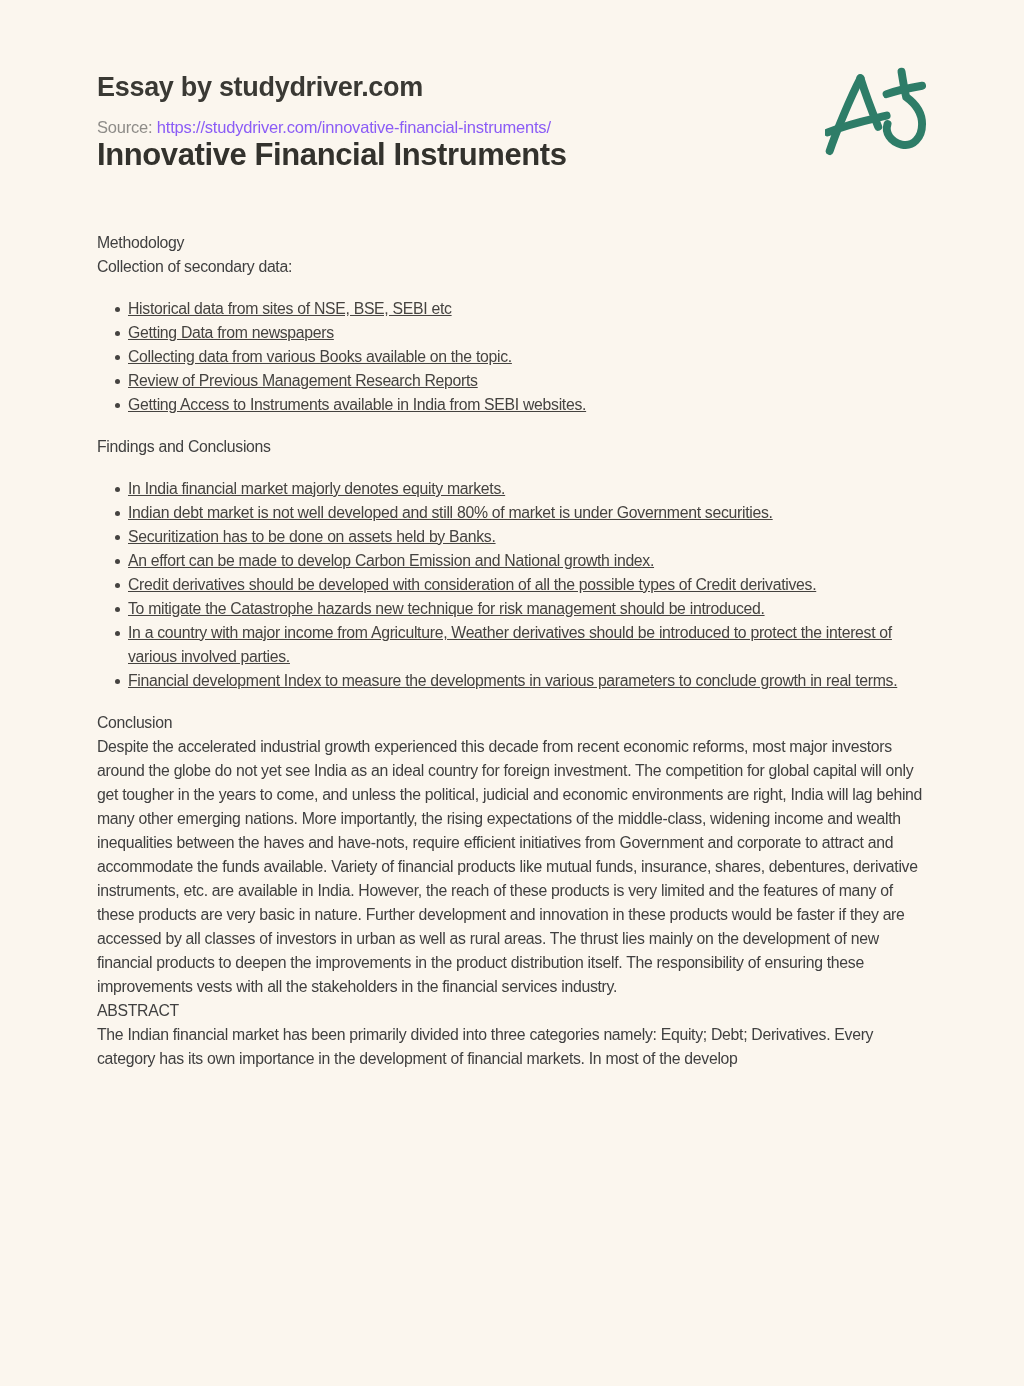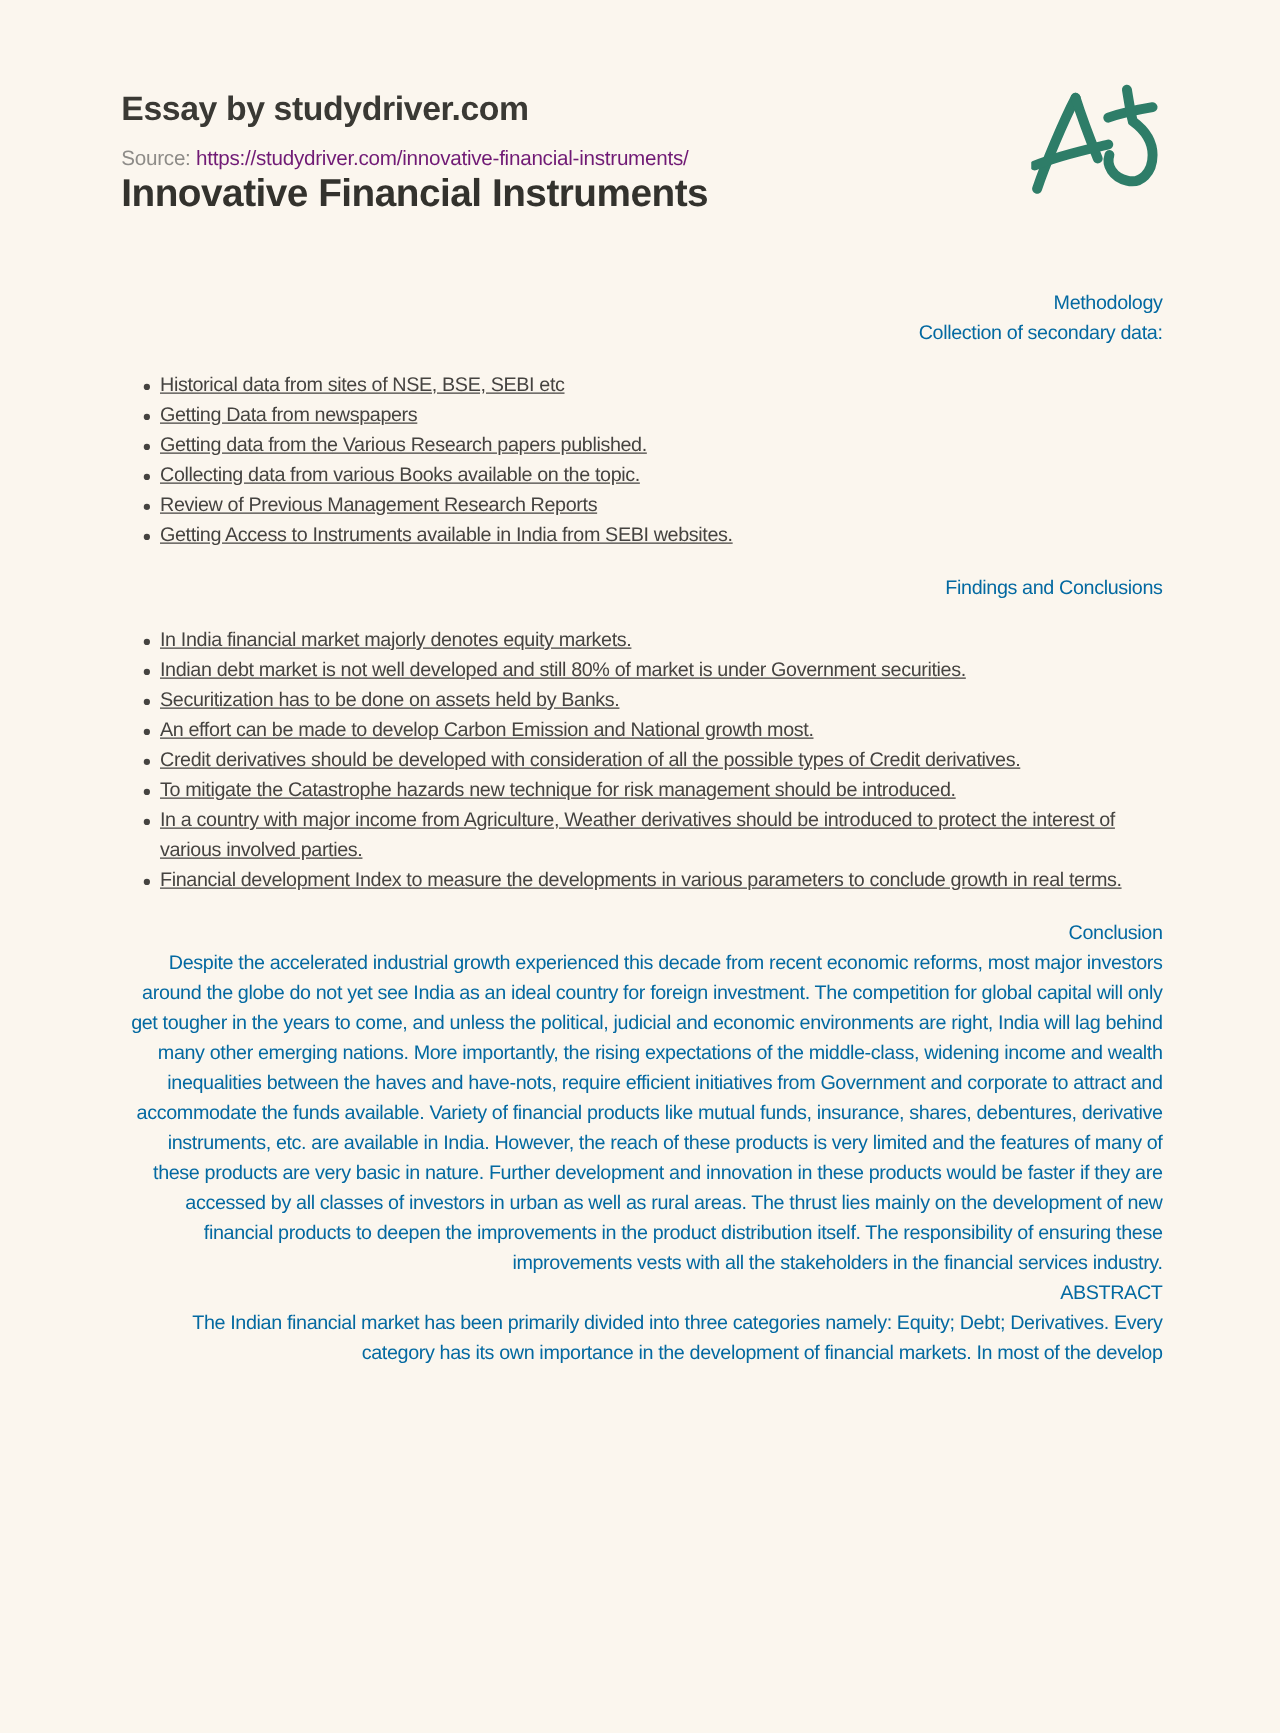--- a/index.html
+++ b/index.html
@@ -16,30 +16,30 @@
 
   .site-title {
     padding-top:72px;
     font-size:27px; font-weight:700;
     color:#3a3934; letter-spacing:-0.3px;
   }
   .source-line {
     margin-top:15px;
     font-size:16.5px; color:#8e8c88; letter-spacing:-0.2px;
   }
-  .source-link { color:#701a75; text-decoration:none; cursor:pointer; }
+  .source-link { color:#8b5cf6; text-decoration:none; cursor:pointer; }
 
   .logo { position:absolute; top:57px; right:87px; width:112px; height:120px; }
 
   .doc-title {
     font-size:31px; font-weight:700;
     color:#33322d; letter-spacing:-0.4px;
   }
 
-  .body-block { font-size:15.8px; line-height:24px; letter-spacing:-0.3px; color:#0369a1;text-align:right; }
+  .body-block { font-size:15.8px; line-height:24px; letter-spacing:-0.3px; color:#404040; }
   p.body-block { }
   p.first-after-title { margin-top:58px; }
 
   ul.bullets { margin:18px 0; list-style:none; }
   ul.bullets li {
     position:relative;
     padding-left:31px;
     font-size:15.8px; line-height:24px; letter-spacing:-0.3px;text-decoration:underline;
   }
   ul.bullets li::before {
@@ -75,33 +75,32 @@
 
     <h1 class="doc-title">Innovative Financial Instruments</h1>
 
     <p class="body-block first-after-title">Methodology</p>
 
     <p class="body-block">Collection of secondary data:</p>
 
     <ul class="bullets">
       <li>Historical data from sites of NSE, BSE, SEBI etc</li>
       <li>Getting Data from newspapers</li>
-      <li>Getting data from the Various Research papers published.</li>
       <li>Collecting data from various Books available on the topic.</li>
       <li>Review of Previous Management Research Reports</li>
       <li>Getting Access to Instruments available in India from SEBI websites.</li>
     </ul>
 
     <p class="body-block">Findings and Conclusions</p>
 
     <ul class="bullets">
       <li>In India financial market majorly denotes equity markets.</li>
       <li>Indian debt market is not well developed and still 80% of market is under Government securities.</li>
       <li>Securitization has to be done on assets held by Banks.</li>
-      <li>An effort can be made to develop Carbon Emission and National growth most.</li>
+      <li>An effort can be made to develop Carbon Emission and National growth index.</li>
       <li>Credit derivatives should be developed with consideration of all the possible types of Credit derivatives.</li>
       <li>To mitigate the Catastrophe hazards new technique for risk management should be introduced.</li>
       <li>In a country with major income from Agriculture, Weather derivatives should be introduced to protect the interest of various involved parties.</li>
       <li>Financial development Index to measure the developments in various parameters to conclude growth in real terms.</li>
     </ul>
 
     <p class="body-block">Conclusion</p>
 
     <p class="body-block">Despite the accelerated industrial growth experienced this decade from recent economic reforms, most major investors around the globe do not yet see India as an ideal country for foreign investment. The competition for global capital will only get tougher in the years to come, and unless the political, judicial and economic environments are right, India will lag behind many other emerging nations. More importantly, the rising expectations of the middle-class, widening income and wealth inequalities between the haves and have-nots, require efficient initiatives from Government and corporate to attract and accommodate the funds available. Variety of financial products like mutual funds, insurance, shares, debentures, derivative instruments, etc. are available in India. However, the reach of these products is very limited and the features of many of these products are very basic in nature. Further development and innovation in these products would be faster if they are accessed by all classes of investors in urban as well as rural areas. The thrust lies mainly on the development of new financial products to deepen the improvements in the product distribution itself. The responsibility of ensuring these improvements vests with all the stakeholders in the financial services industry.</p>
 

